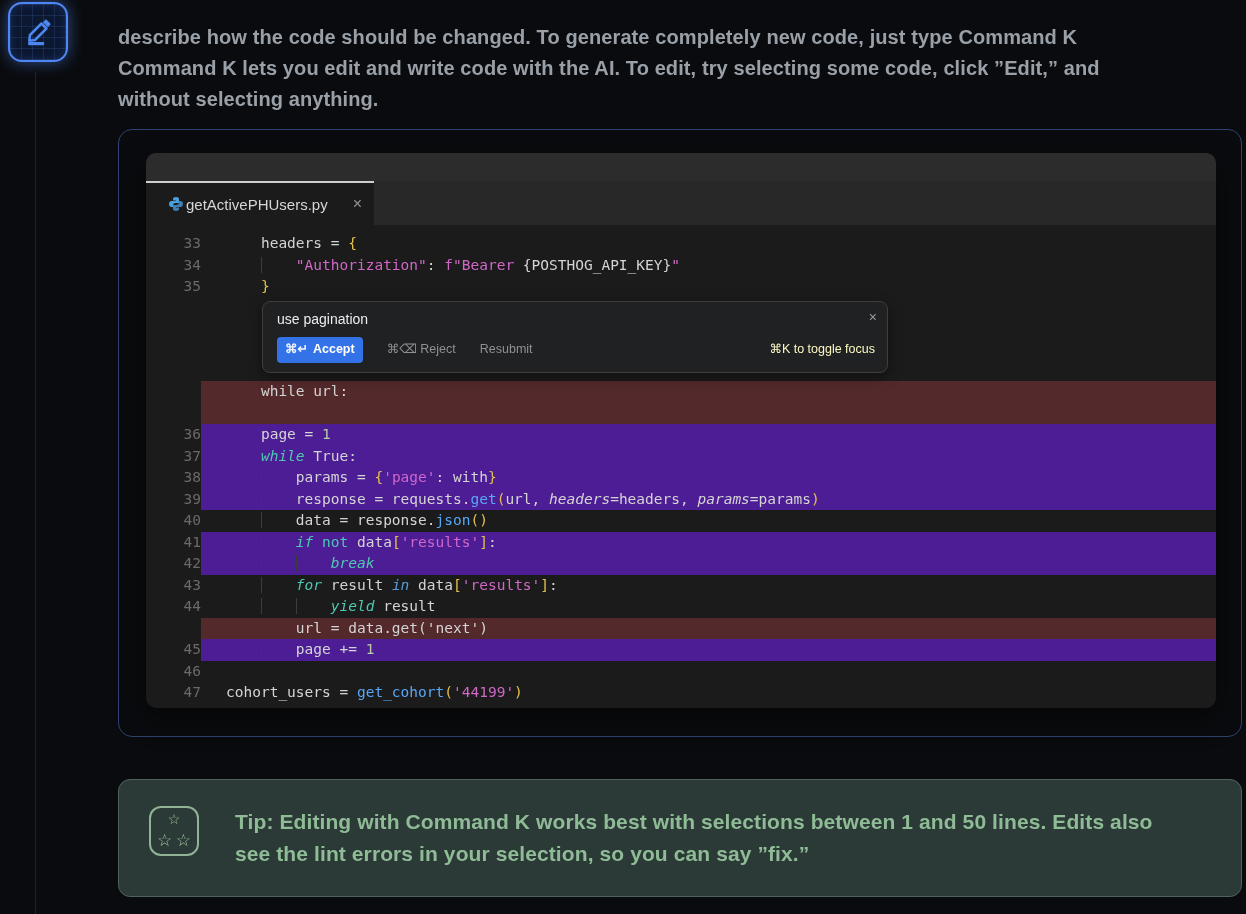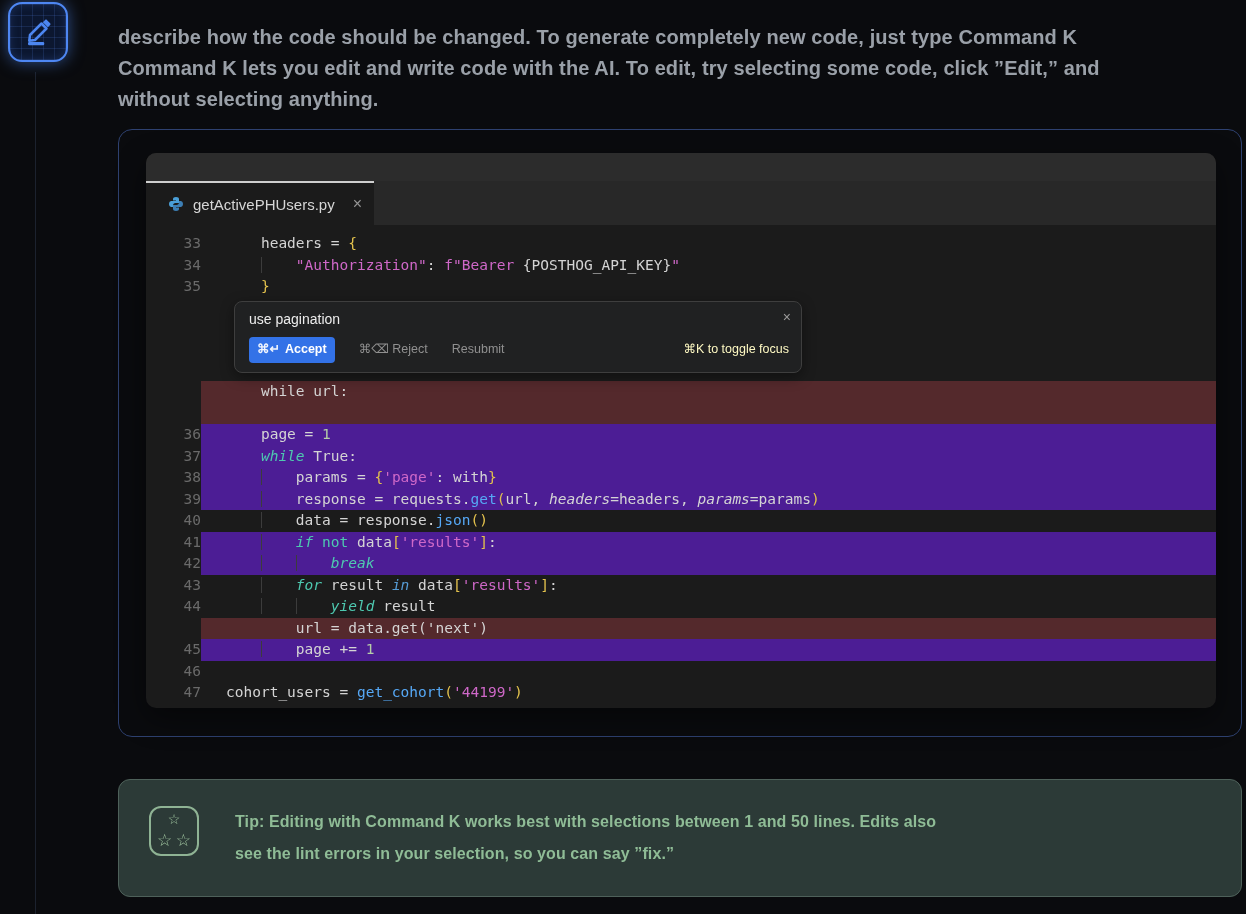--- a/index.html
+++ b/index.html
@@ -21,21 +21,21 @@
   h1{margin:6px 0 0;font-size:29px;font-weight:800;color:#f3f4f6;letter-spacing:.3px;}
   .intro{margin-top:22px;font-size:20px;font-weight:600;color:#9aa0a8;line-height:31px;letter-spacing:.1px;}
 
   
   .frame{margin-top:14px;border:1px solid #2e4170;border-radius:14px;padding:23px 25px 28px 27px;}
   .editor{background:#1b1b1b;border-radius:10px;overflow:hidden;
           box-shadow:0 10px 30px rgba(0,0,0,.45);}
   .titlebar{height:28px;background:#2c2c2c;}
   .tabrow{height:44px;background:#282828;display:flex;}
   .tab{width:228px;box-sizing:border-box;background:#1b1b1b;border-top:2px solid #cfcfcf;
-       display:flex;align-items:center;gap:9px;padding:0 12px 0 22px;
+       display:flex;align-items:center;gap:2px;padding:0 12px 0 22px;
        font-size:15px;color:#d6d6d6;cursor:pointer;}
   .tab-close{margin-left:auto;color:#969696;font-size:16px;line-height:1;cursor:pointer;}
 
   .code{padding:8px 0 4px;font-family:"DejaVu Sans Mono",monospace;font-size:14.5px;
         line-height:21.5px;color:#d4d4d4;}
   .cl{display:flex;height:21.5px;}
   .ln{flex:0 0 55px;text-align:right;color:#6a6a6a;user-select:none;}
   .ct{flex:1;white-space:pre;padding-left:25px;}
   .cl.add .ct{background:#4c1d95;}
   .cl.del .ct{background:#54292c;}
@@ -43,21 +43,21 @@
   .tk-s{color:#cf68c8}
   .tk-k{color:#4ec9b0;font-style:italic}
   .tk-k2{color:#4ec9b0}
   .tk-kb{color:#569cd6;font-style:italic}
   .tk-fn{color:#56a8f5}
   .tk-pi{color:#d4d4d4;font-style:italic}
   .tk-n{color:#b5cea8}
   .tk-g{box-shadow:inset 1px 0 0 #3c3c3c}
 
   
-  .prompt{width:568px;box-sizing:border-box;margin:3px 0 8px 88px;background:#202122;
+  .prompt{width:626px;box-sizing:border-box;margin:3px 0 8px 116px;background:#202122;
           border:1px solid #3e3e3e;border-radius:8px;padding:9px 12px 9px 14px;
           font-family:"Liberation Sans",sans-serif;position:relative;
           box-shadow:0 4px 14px rgba(0,0,0,.4);}
   .prompt-input{font-size:14px;color:#ececec;line-height:17px;cursor:text;}
   .prompt-close{position:absolute;top:5px;right:10px;color:#9b9b9b;font-size:14px;cursor:pointer;}
   .prompt-actions{display:flex;align-items:center;margin-top:9px;gap:24px;
                   font-size:12.5px;color:#909090;}
   .btn-accept{background:#3372e7;color:#fff;border-radius:4px;padding:2px 8px 3px;
               font-size:12.5px;font-weight:700;display:inline-flex;gap:5px;cursor:pointer;}
   .btn-accept .keys{font-weight:600;opacity:.92;}
@@ -66,21 +66,21 @@
 
   
   .tip{margin-top:42px;background:#2c3a37;border:1px solid #4e615a;border-radius:12px;
        padding:26px 30px;display:flex;gap:36px;align-items:flex-start;}
   .tip-icon{width:46px;height:46px;border:2px solid #8fb394;border-radius:12px;
             position:relative;color:#9cc09c;flex:none;}
   .st{position:absolute;line-height:1;}
   .s1{top:4px;left:50%;transform:translateX(-50%);font-size:14px;}
   .s2{bottom:5px;left:6px;font-size:17px;}
   .s3{bottom:5px;right:6px;font-size:17px;}
-  .tip-text{font-size:16px;font-weight:700;color:#8fbc96;line-height:32px;letter-spacing:.1px;}
+  .tip-text{font-size:21px;font-weight:700;color:#8fbc96;line-height:32px;letter-spacing:.1px;}
 </style>
 </head>
 <body>
 
 <div class="page">
   <div class="timeline"></div>
 
   <div class="hero-icon">
     <svg width="30" height="30" viewBox="0 0 24 24">
       <path d="M14.8 5.2l4 4L9.6 18.4l-4.6.6.6-4.6z" fill="none" stroke="#4c86f0" stroke-width="2" stroke-linejoin="round"></path>

